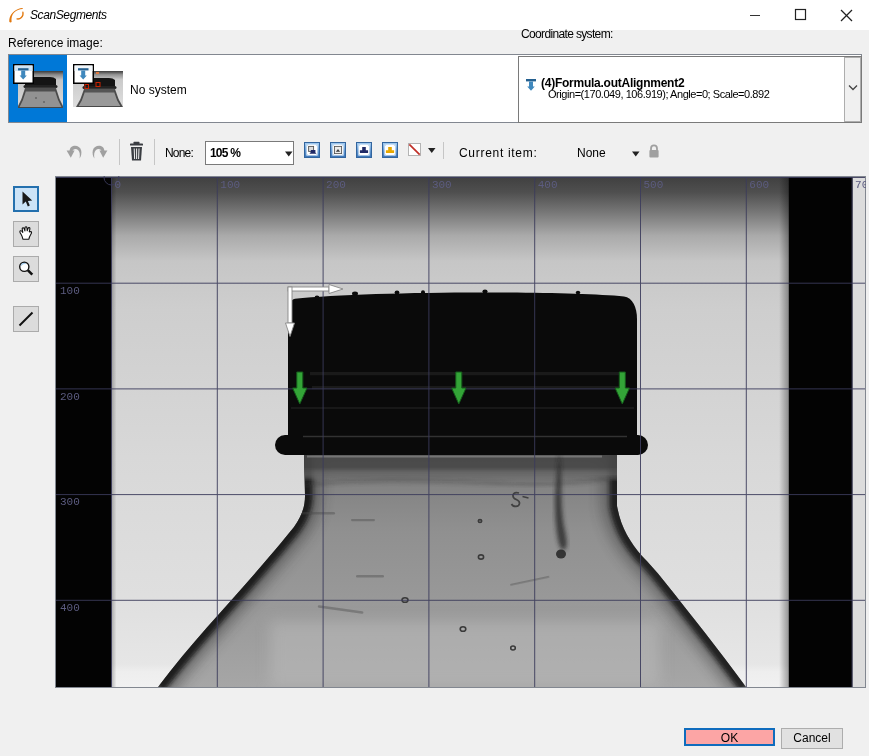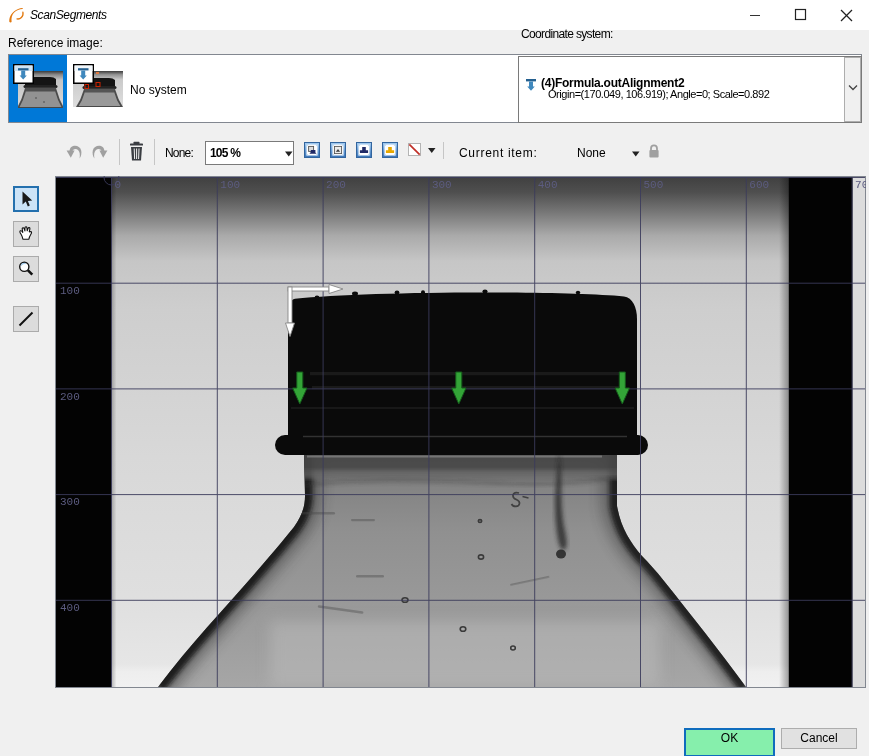--- a/index.html
+++ b/index.html
@@ -348,14 +348,14 @@
     <path d="M 230.5 147 L 235 160.5 L 239.5 147 Z"></path>
   </g>
 
   <g fill="#33a437" stroke="#155a1b" stroke-width="1">
     <path d="M 241.8 196 L 247.8 196 L 247.8 212 L 252 212 L 244.8 228 L 237.6 212 L 241.8 212 Z"></path>
     <path d="M 400.8 196 L 406.8 196 L 406.8 212 L 411 212 L 403.8 228 L 396.6 212 L 400.8 212 Z"></path>
     <path d="M 564.3 196 L 570.3 196 L 570.3 212 L 574.5 212 L 567.3 228 L 560.1 212 L 564.3 212 Z"></path>
   </g>
 </svg>
 
-<div class="abs" style="left:684px;top:728px;width:91px;height:29px;background:#86efac;border:2px solid #0f6cbd;text-align:center;font-size:12px;line-height:17px;">OK</div>
-<div class="abs" style="left:781px;top:728px;width:76px;height:21px;background:#e1e1e1;border:1px solid #adadad;text-align:center;font-size:12px;line-height:19px;">Cancel</div>
+<div class="abs" style="left:684px;top:728px;width:91px;height:18px;background:#fca5a5;border:2px solid #0f6cbd;text-align:center;font-size:12px;line-height:17px;">OK</div>
+<div class="abs" style="left:781px;top:728px;width:62px;height:21px;background:#e1e1e1;border:1px solid #adadad;text-align:center;font-size:12px;line-height:19px;">Cancel</div>
 
 </body></html>

